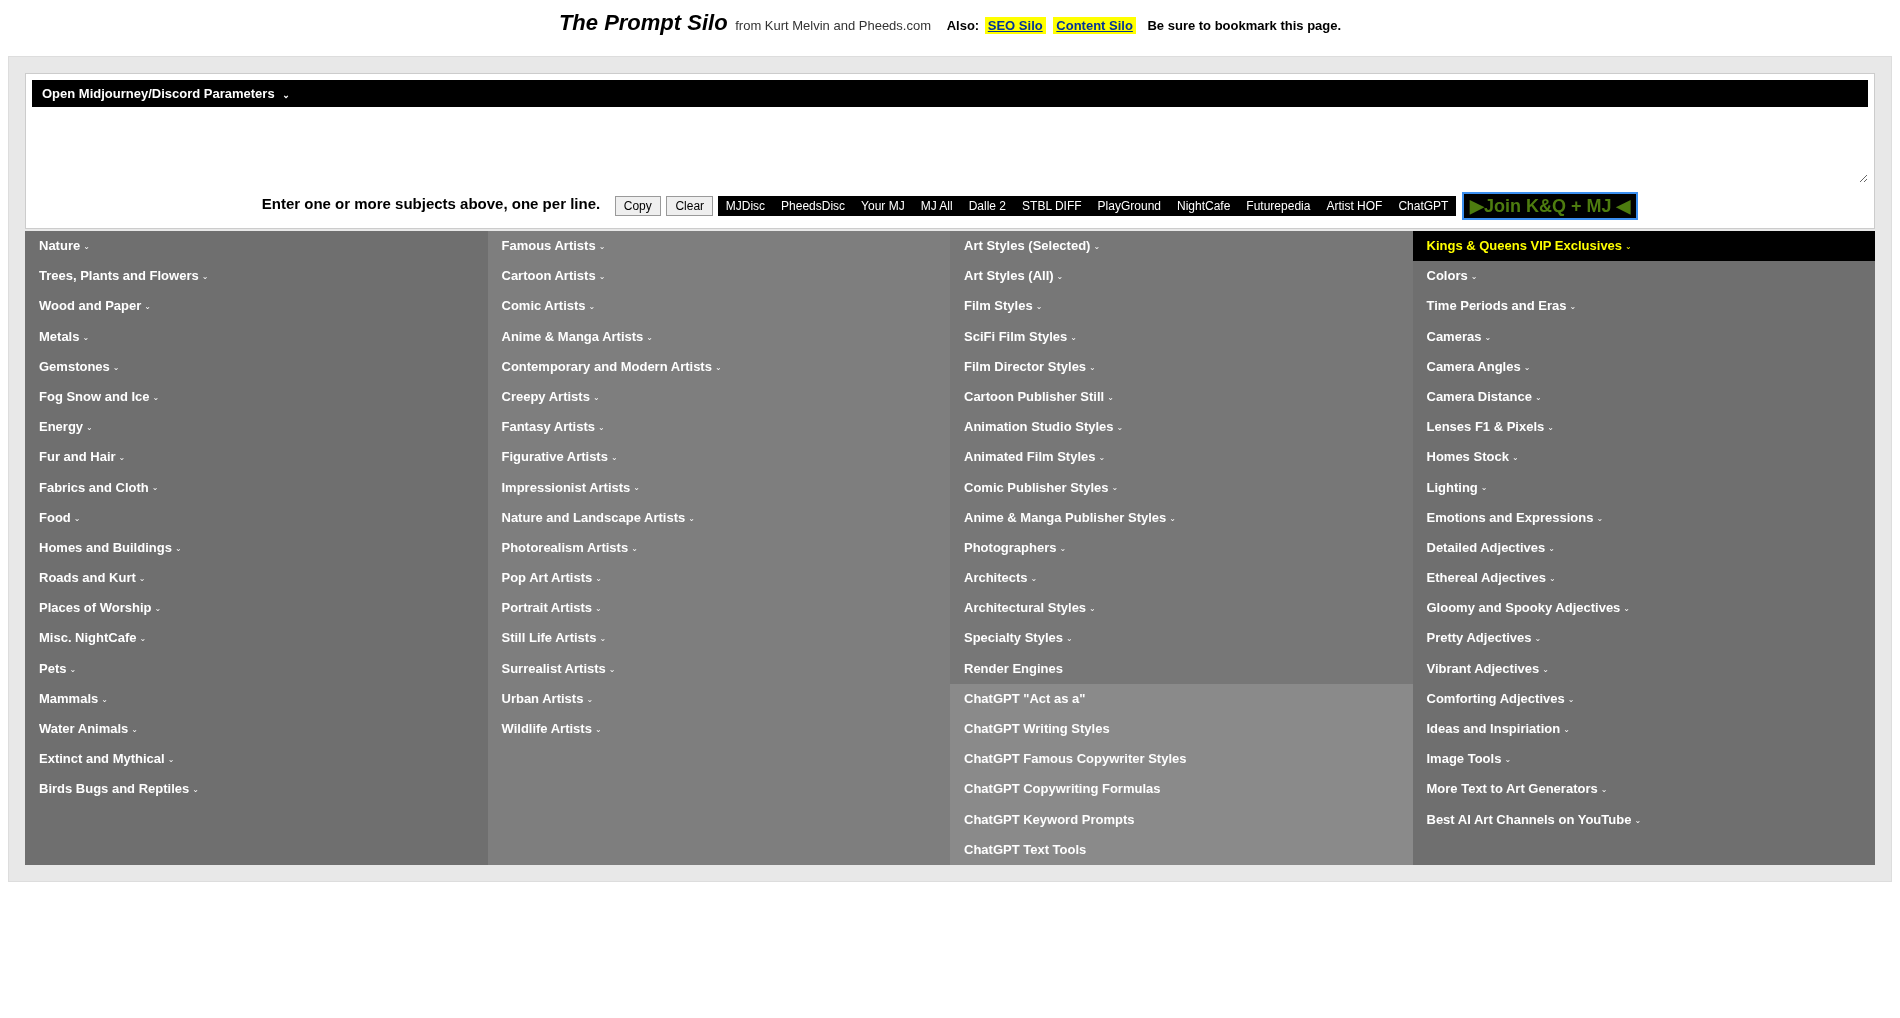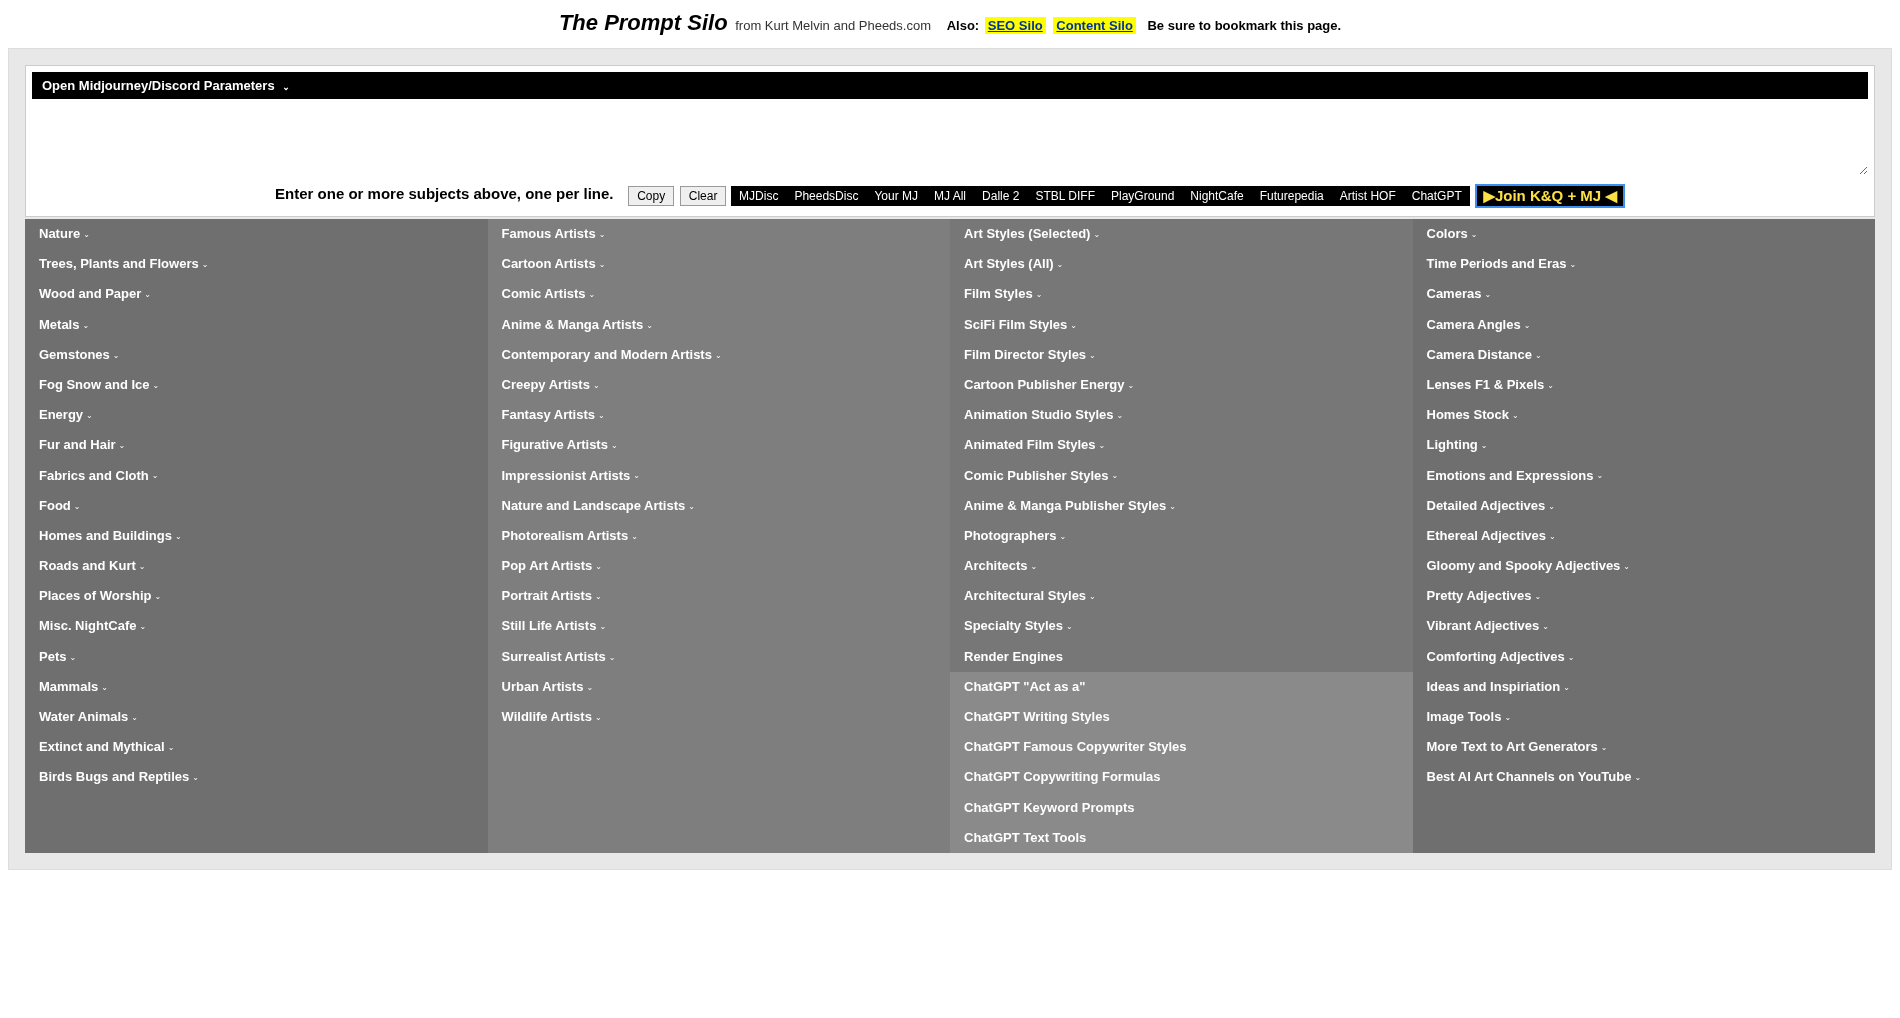--- a/index.html
+++ b/index.html
@@ -1,38 +1,38 @@
 <!DOCTYPE html>
 <html><head>
 <meta charset="utf-8">
 <style>
 * { box-sizing: border-box; margin: 0; padding: 0; }
 body { font-family: Verdana, Arial, sans-serif; background: #fff; font-size: 13px; }
 
-.header { text-align: center; padding: 10px 0 12px; }
+.header { text-align: center; padding: 10px 0 20px; }
 .header-title { font-style: italic; font-weight: bold; font-size: 22px; display: inline; }
 .header-sub { font-size: 13px; color: #333; display: inline; margin-left: 4px; }
 .header-also { font-size: 13px; font-weight: bold; display: inline; margin-left: 12px; }
 .hl-link { background: #ffff00; color: #003399; font-weight: bold; text-decoration: underline; padding: 1px 3px; cursor: pointer; display: inline-block; margin: 0 2px; }
 .bookmark { font-size: 13px; font-weight: bold; display: inline; margin-left: 6px; }
 
 .outer { background: #e8e8e8; border: 1px solid #ddd; margin: 0 8px 8px; padding: 16px; }
 .inner { background: #fff; border: 1px solid #ccc; padding: 6px; }
 
 .params-bar { background: #000; color: #fff; font-weight: bold; font-size: 13px; padding: 6px 10px; cursor: pointer; }
 .params-bar .chev { font-size: 9px; margin-left: 4px; vertical-align: middle; }
 
 .ta { width: 100%; height: 72px; border: 0; resize: both; outline: none; font-family: Verdana, Arial, sans-serif; font-size: 13px; padding: 4px; margin-top: 4px; }
 
 .toolbar { text-align: center; padding: 6px 0 2px; }
 .instr { font-weight: bold; font-size: 15px; margin-right: 10px; }
 .btn { background: #efefef; border: 1px solid #9a9a9a; padding: 2px 8px; font-size: 12px; cursor: pointer; margin: 0 1px; vertical-align: middle; }
 .dark-btn { background: #000; color: #fff; border: 1px solid #000; padding: 2px 7px; font-size: 12px; cursor: pointer; margin: 0 0px; vertical-align: middle; display: inline-block; }
 .join-btn { background: #000; border: 2px solid #3b8ff0; padding: 1px 6px; cursor: pointer; display: inline-block; margin-left: 2px; vertical-align: middle; }
-.join-btn span { color: #fde047; font-weight: bold; font-size: 15px; text-align: center; }
+.join-btn span { color: #4d7c0f; font-weight: bold; font-size: 18px; text-align: center; }
 
 .grid { display: flex; background: #7c7c7c; margin-top: 2px; }
 .col { flex: 1; min-width: 0; }
 .col-a { background: #6f6f6f; }
 .col-b { background: #7e7e7e; }
 .col-c { background: #777; }
 .col-d { background: #6f6f6f; }
 
 .item { color: #fff; font-weight: bold; font-size: 13px; padding: 6px 14px; cursor: pointer; line-height: 1.4; }
 .item .chev { font-size: 8px; margin-left: 3px; vertical-align: middle; font-weight: normal; }
@@ -113,38 +113,39 @@
         <div class="item"><span>Surrealist Artists</span><span class="chev">⌄</span></div>
         <div class="item"><span>Urban Artists</span><span class="chev">⌄</span></div>
         <div class="item"><span>Wildlife Artists</span><span class="chev">⌄</span></div>
       </div>
       <div class="col col-c">
         <div class="item"><span>Art Styles (Selected)</span><span class="chev">⌄</span></div>
         <div class="item"><span>Art Styles (All)</span><span class="chev">⌄</span></div>
         <div class="item"><span>Film Styles</span><span class="chev">⌄</span></div>
         <div class="item"><span>SciFi Film Styles</span><span class="chev">⌄</span></div>
         <div class="item"><span>Film Director Styles</span><span class="chev">⌄</span></div>
-        <div class="item"><span>Cartoon Publisher Energy</span><span class="chev">⌄</span></div>
+        <div class="item"><span>Cartoon Publisher Still</span><span class="chev">⌄</span></div>
         <div class="item"><span>Animation Studio Styles</span><span class="chev">⌄</span></div>
         <div class="item"><span>Animated Film Styles</span><span class="chev">⌄</span></div>
         <div class="item"><span>Comic Publisher Styles</span><span class="chev">⌄</span></div>
         <div class="item"><span>Anime &amp; Manga Publisher Styles</span><span class="chev">⌄</span></div>
         <div class="item"><span>Photographers</span><span class="chev">⌄</span></div>
         <div class="item"><span>Architects</span><span class="chev">⌄</span></div>
         <div class="item"><span>Architectural Styles</span><span class="chev">⌄</span></div>
         <div class="item"><span>Specialty Styles</span><span class="chev">⌄</span></div>
         <div class="item item-nochev"><span>Render Engines</span></div>
         <div class="item item-alt item-nochev"><span>ChatGPT "Act as a"</span></div>
         <div class="item item-alt item-nochev"><span>ChatGPT Writing Styles</span></div>
         <div class="item item-alt item-nochev"><span>ChatGPT Famous Copywriter Styles</span></div>
         <div class="item item-alt item-nochev"><span>ChatGPT Copywriting Formulas</span></div>
         <div class="item item-alt item-nochev"><span>ChatGPT Keyword Prompts</span></div>
         <div class="item item-alt item-nochev"><span>ChatGPT Text Tools</span></div>
       </div>
       <div class="col col-d">
+        <div class="item item-vip"><span>Kings &amp; Queens VIP Exclusives</span><span class="chev">⌄</span></div>
         <div class="item"><span>Colors</span><span class="chev">⌄</span></div>
         <div class="item"><span>Time Periods and Eras</span><span class="chev">⌄</span></div>
         <div class="item"><span>Cameras</span><span class="chev">⌄</span></div>
         <div class="item"><span>Camera Angles</span><span class="chev">⌄</span></div>
         <div class="item"><span>Camera Distance</span><span class="chev">⌄</span></div>
         <div class="item"><span>Lenses F1 &amp; Pixels</span><span class="chev">⌄</span></div>
         <div class="item"><span>Homes Stock</span><span class="chev">⌄</span></div>
         <div class="item"><span>Lighting</span><span class="chev">⌄</span></div>
         <div class="item"><span>Emotions and Expressions</span><span class="chev">⌄</span></div>
         <div class="item"><span>Detailed Adjectives</span><span class="chev">⌄</span></div>

